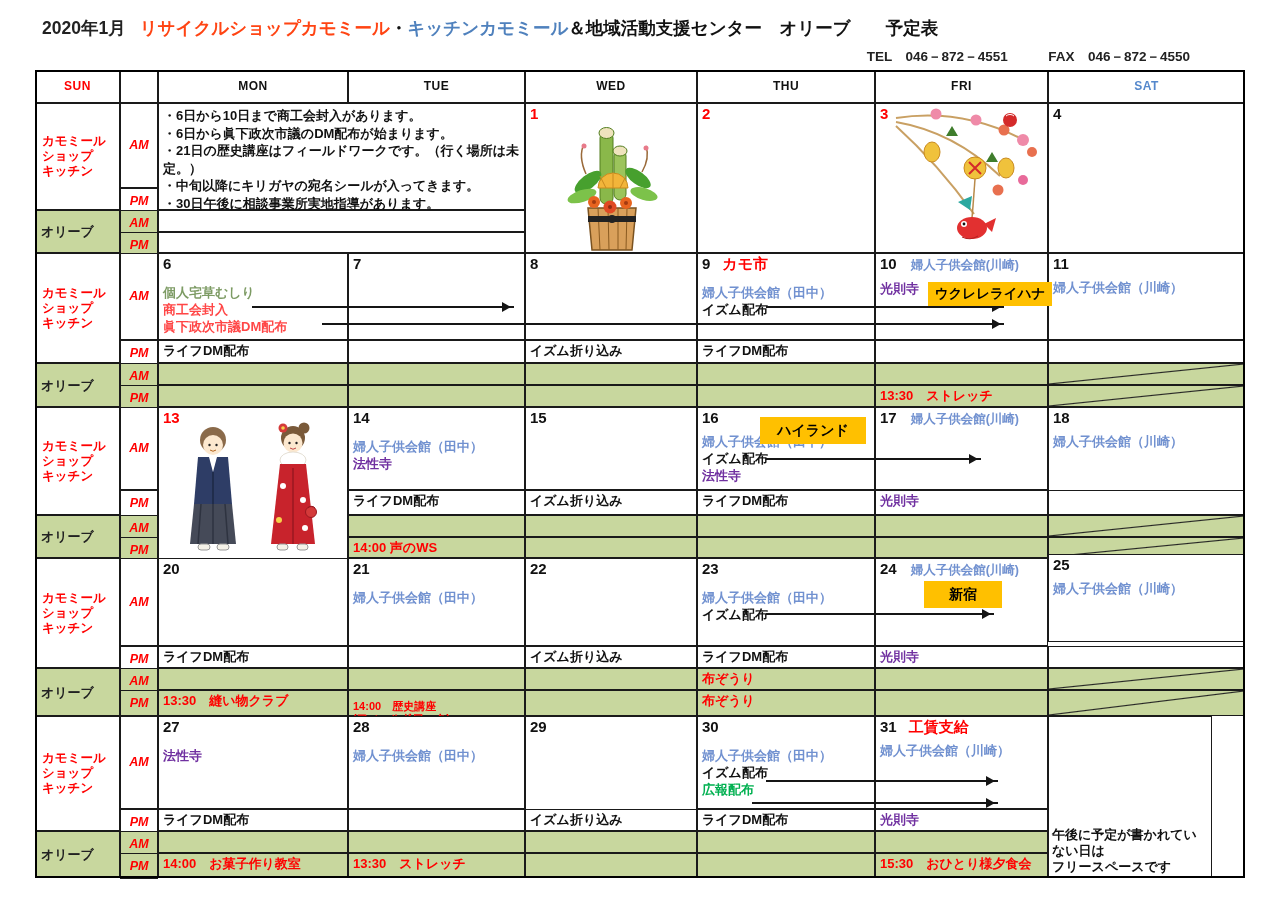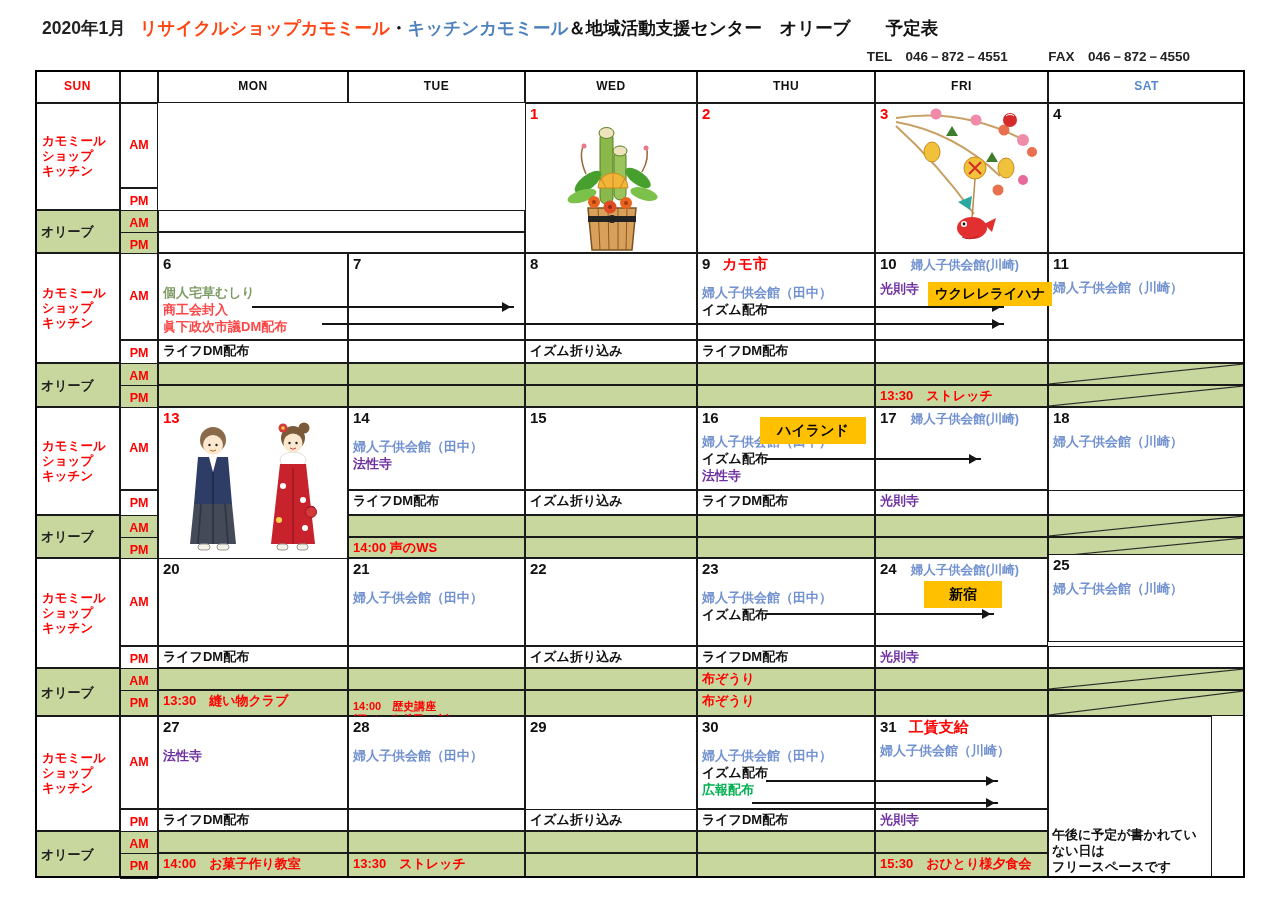--- a/index.html
+++ b/index.html
@@ -8,21 +8,21 @@
   
   .cell{position:absolute;box-sizing:border-box;border:1px solid #1a1a1a;background:#fff;
         font-size:13px;line-height:17px;padding:1px 4px;z-index:1;}
   .green{background:var(--olive_bg);}
   .center{display:flex;align-items:center;justify-content:center;text-align:center;padding:0;}
   .dow{font-size:12px;letter-spacing:.5px;}
   .dow-sun{color:var(--red);} .dow-sat{color:var(--sat_blue);}
   .klabel{color:var(--red);font-size:12.5px;line-height:15px;display:flex;align-items:center;
           padding-left:6px;white-space:pre-line;}
   .olabel{display:flex;align-items:center;padding-left:5px;font-size:13px;color:#222;}
-  .ampm{color:var(--red);display:flex;align-items:center;justify-content:center;font-size:12.5px;padding:12px;}
+  .ampm{color:var(--red);display:flex;align-items:center;justify-content:center;font-size:12.5px;padding:12px;font-style:italic;}
   .date{font-size:15px;}
   .red{color:var(--red);} .softred{color:var(--soft_red);} .blue{color:var(--blue);}
   .purple{color:var(--purple);} .mgreen{color:var(--muted_green);} .bgreen{color:var(--bright_green);}
   .gap{margin-top:11px;} .gap2{margin-top:6px;}
   .tagpad{margin-left:12px;} .sidepad{margin-left:14px;font-size:12.5px;}
   .small2{font-size:11px;line-height:12px;padding-top:9px;}
   .notecell{font-size:13px;line-height:17.5px;padding:3px 4px;}
   .footnote{position:absolute;left:3px;bottom:2px;font-size:13px;line-height:16px;white-space:pre-line;}
   
   .diag{background-image:linear-gradient(to bottom right,transparent calc(50% - 1.1px),#222 50%,transparent calc(50% + 1.1px));}
@@ -60,20 +60,27 @@
   <div class="cell center dow" style="left:525px;top:70px;width:172px;height:33px">WED</div>
   <div class="cell center dow" style="left:875px;top:70px;width:173px;height:33px">FRI</div>
   <div class="cell center dow" style="left:697px;top:70px;width:178px;height:33px">THU</div>
   <div class="cell center dow dow-sat" style="left:1048px;top:70px;width:197px;height:33px">SAT</div>
 
   <div class="cell klabel" style="left:35px;top:103px;width:85px;height:107px">カモミール
 ショップ
 キッチン</div>
   <div class="cell ampm" style="left:120px;top:103px;width:38px;height:85px">AM</div>
   <div class="cell ampm" style="left:120px;top:188px;width:38px;height:22px">PM</div>
+  <div class="cell notecell" style="left:158px;top:103px;width:367px;height:107px">
+    <div>・6日から10日まで商工会封入があります。</div>
+    <div>・6日から眞下政次市議のDM配布が始まります。</div>
+    <div>・21日の歴史講座はフィールドワークです。（行く場所は未定。）</div>
+    <div>・中旬以降にキリガヤの宛名シールが入ってきます。</div>
+    <div>・30日午後に相談事業所実地指導があります。</div>
+  </div>
   <div class="cell" style="left:525px;top:103px;width:172px;height:150px">
     <span class="date red">1</span>
     <svg class="ill" style="left:32px;top:12px" width="108" height="136" viewBox="0 0 108 136">
       <path d="M30 92 L78 92 L74 134 L34 134 Z" fill="#d9a05b" stroke="#7a5220" stroke-width="1.5"></path>
       <path d="M40 92 L42 134 M50 92 L51 134 M60 92 L60 134 M69 92 L68 134" stroke="#8a5a20" stroke-width="1"></path>
       <rect x="30" y="100" width="48" height="6" fill="#222"></rect>
         <circle cx="54" cy="103" r="4" fill="#222"></circle>
       <rect x="42" y="16" width="13" height="72" rx="6" fill="#8ab84a" stroke="#527e1f"></rect>
       <ellipse cx="48.5" cy="17" rx="7.5" ry="5.5" fill="#efe3bd" stroke="#527e1f"></ellipse>
       <rect x="56" y="34" width="12" height="50" rx="6" fill="#9cc45c" stroke="#527e1f"></rect>

